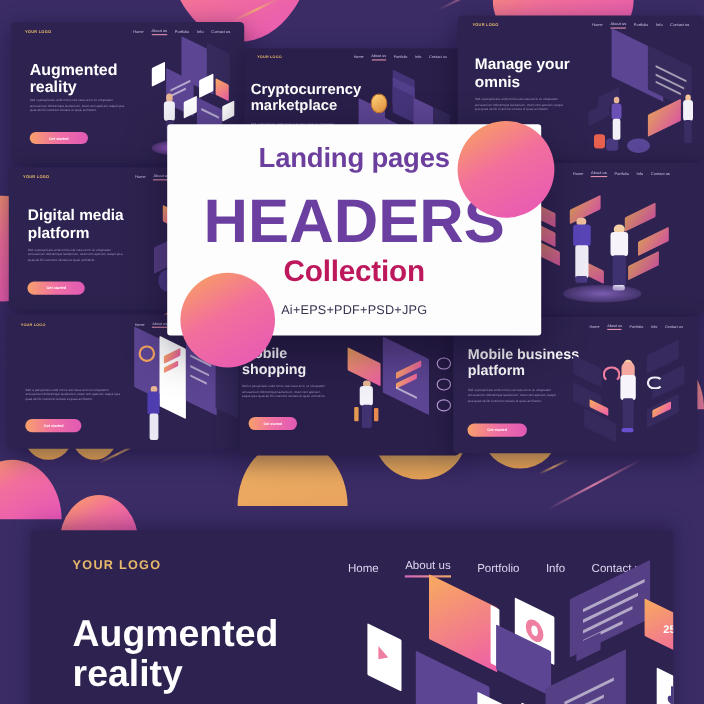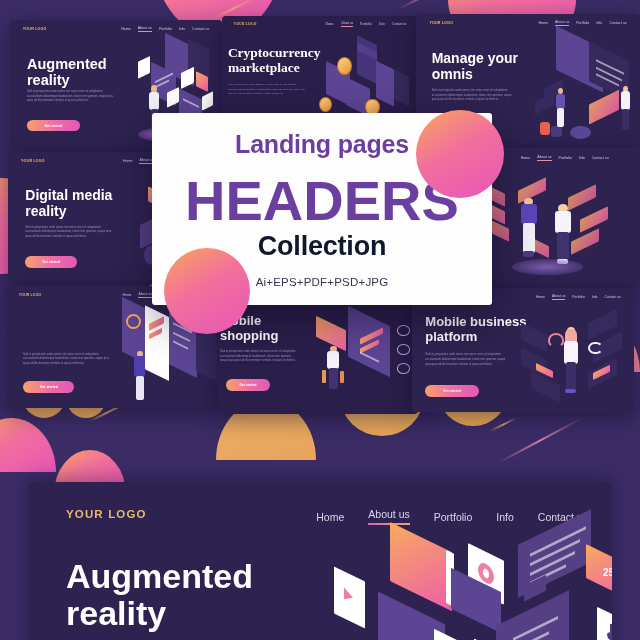--- a/index.html
+++ b/index.html
@@ -156,21 +156,21 @@
     font-size: 56px;
     font-weight: bold;
     color: #6b3fa0;
     letter-spacing: 0px;
     line-height: 1;
     margin: 2px 0 2px;
   }
   #hero-title-sub {
     font-size: 27px;
     font-weight: bold;
-    color: #0f172a;
+    color: #be185d;
     letter-spacing: -.2px;
   }
   #hero-formats {
     margin-top: 14px;
     font-size: 11.5px;
     color: #3b3350;
     letter-spacing: .2px;
   }
 
   
@@ -281,21 +281,21 @@
       <div class="line line2" style="left:64%; top:60%; width:16%;"></div>
       <div class="person" style="left:28%; top:44%; width:14%; height:44%;">
         <div style="position:absolute; left:28%; top:0; width:42%; height:16%; border-radius:50%; background:#e8b694;"></div>
         <div style="position:absolute; left:14%; top:14%; width:72%; height:38%; background:#f3f1f8; border-radius:3px;"></div>
         <div style="position:absolute; left:22%; top:50%; width:56%; height:44%; background:#3e3168; border-radius:2px;"></div>
       </div>
       <div style="position:absolute; left:18%; top:84%; width:40%; height:12%; border-radius:50%; background:radial-gradient(ellipse,#a35fd0,rgba(90,54,130,0));"></div>
     </div>
   </div>
 
-  <div class="card dark2" style="left:222px; top:16px; width:196px; height:120px;font-family:Liberation Serif, serif;">
+  <div class="card dark2" style="left:222px; top:44px; width:196px; height:120px;">
     <div class="card-nav" style="font-size:3.4px;">
       <div class="card-logo">YOUR LOGO</div>
       <div class="card-menu">
         <span>Home</span>
         <span class="active">About us</span>
         <span>Portfolio</span>
         <span>Info</span>
         <span>Contact us</span>
       </div>
     </div>
@@ -360,21 +360,21 @@
       <div class="card-logo">YOUR LOGO</div>
       <div class="card-menu">
         <span>Home</span>
         <span class="active">About us</span>
         <span>Portfolio</span>
         <span>Info</span>
         <span>Contact us</span>
       </div>
     </div>
     <div class="card-head" style="left:8%; top:28%; font-size:14px;">Digital media
-reality</div>
+platform</div>
     <div class="card-para" style="left:8%; top:56%; width:40%; font-size:2.8px;">Sed ut perspiciatis unde omnis iste natus error sit voluptatem accusantium doloremque laudantium, totam rem aperiam, eaque ipsa quae ab illo inventore veritatis et quasi architecto.</div>
     <div class="card-btn" style="left:8%; top:80%; width:24%; height:9%; font-size:3.4px;">Get started</div>
     <div class="art" style="left:50%; top:16%; width:50%; height:84%;">
       <div class="iso2 g" style="left:52%; top:4%; width:20%; height:18%;"></div>
       <div class="iso2 d" style="left:70%; top:6%; width:22%; height:22%;"></div>
       <div class="iso2 g" style="left:30%; top:16%; width:14%; height:14%;"></div>
       <div class="iso w" style="left:44%; top:30%; width:26%; height:22%;"></div>
       <div class="iso l" style="left:22%; top:40%; width:34%; height:22%;"></div>
       <div class="iso2 l" style="left:62%; top:44%; width:18%; height:20%;"></div>
       <div class="iso2 d" style="left:52%; top:66%; width:18%; height:18%;"></div>

